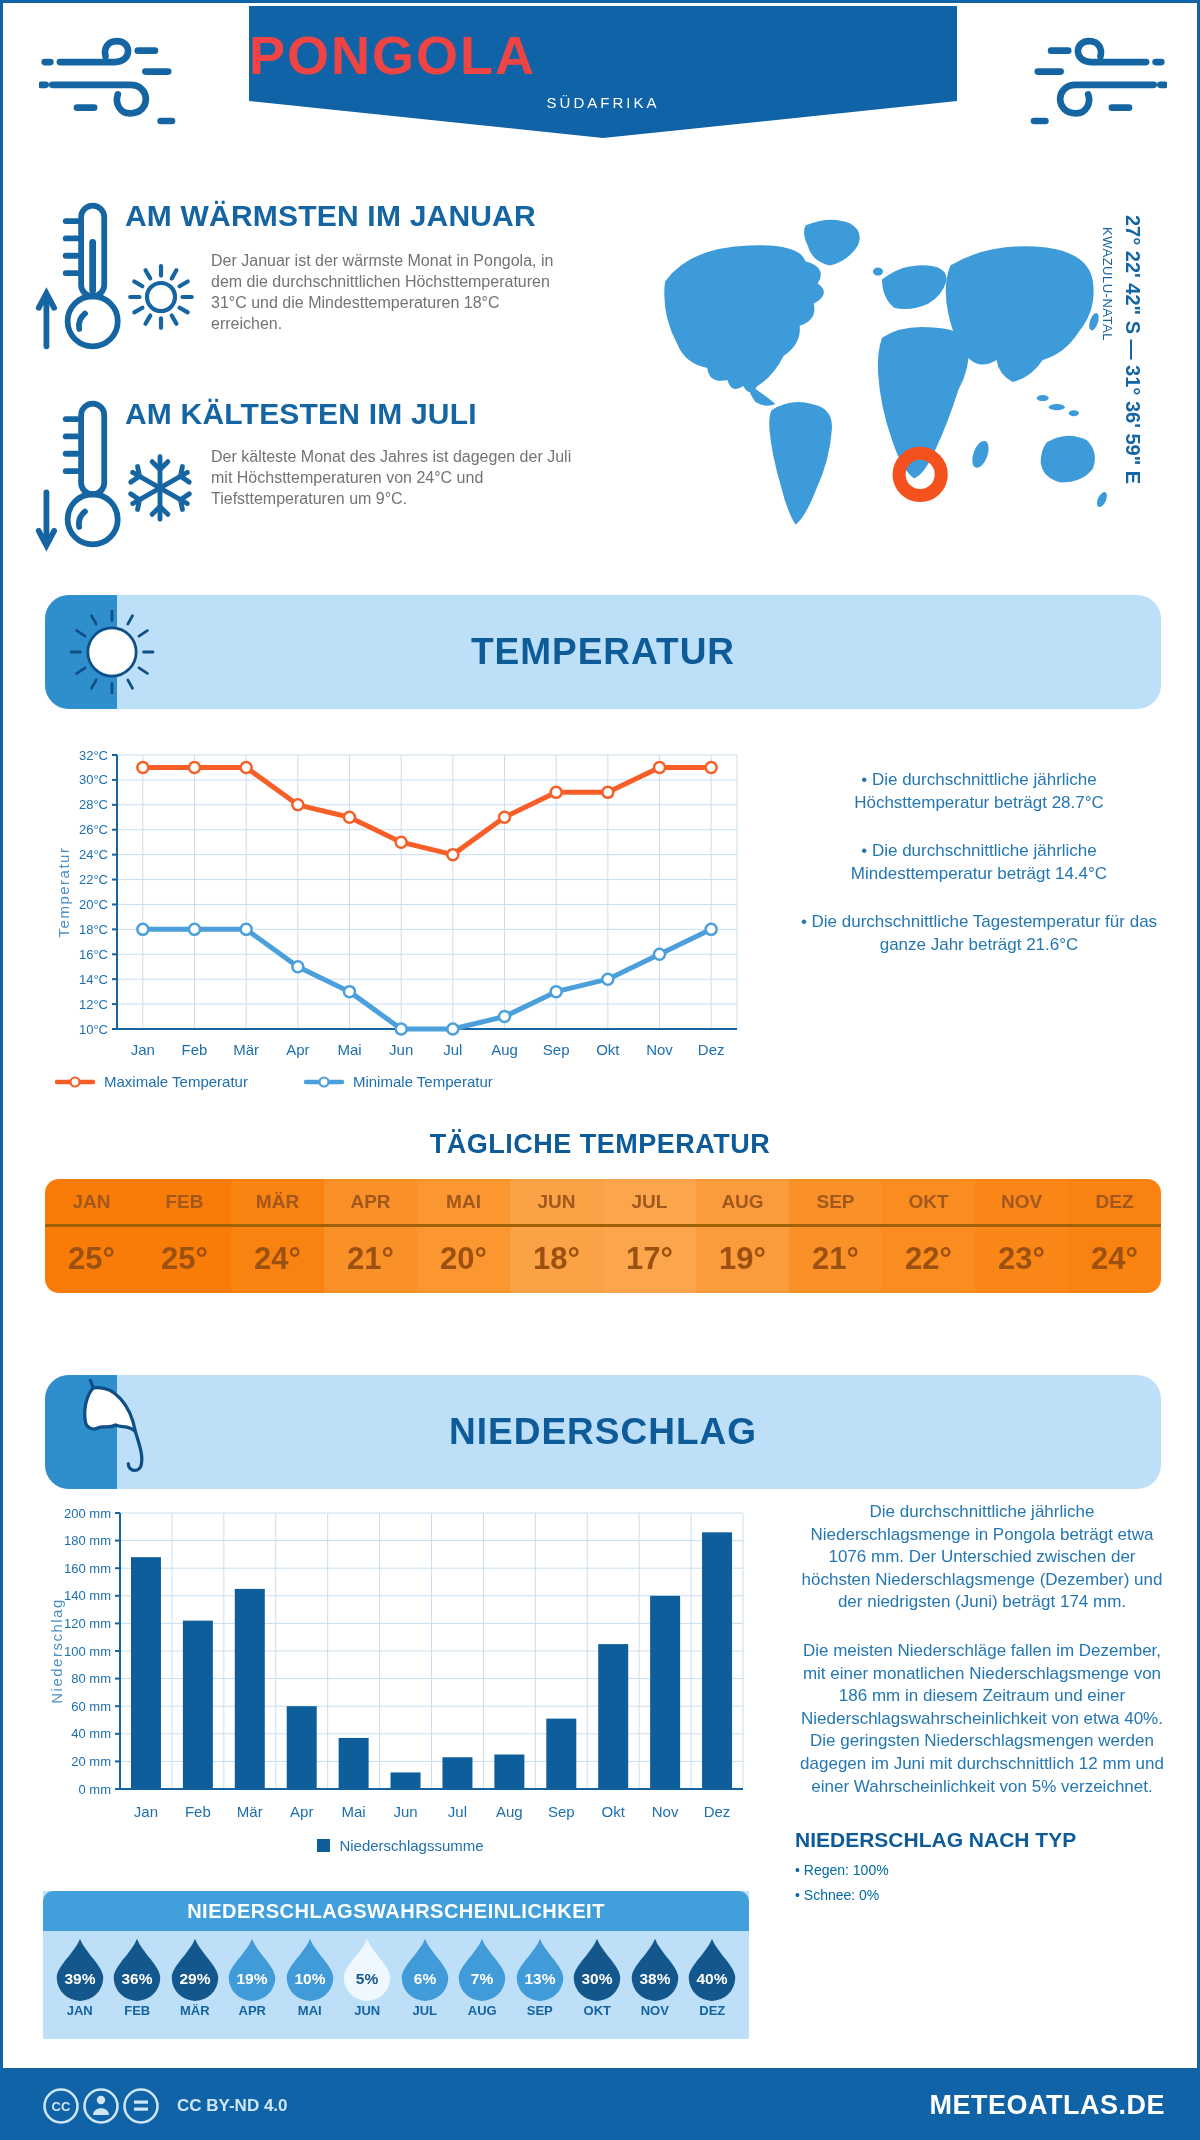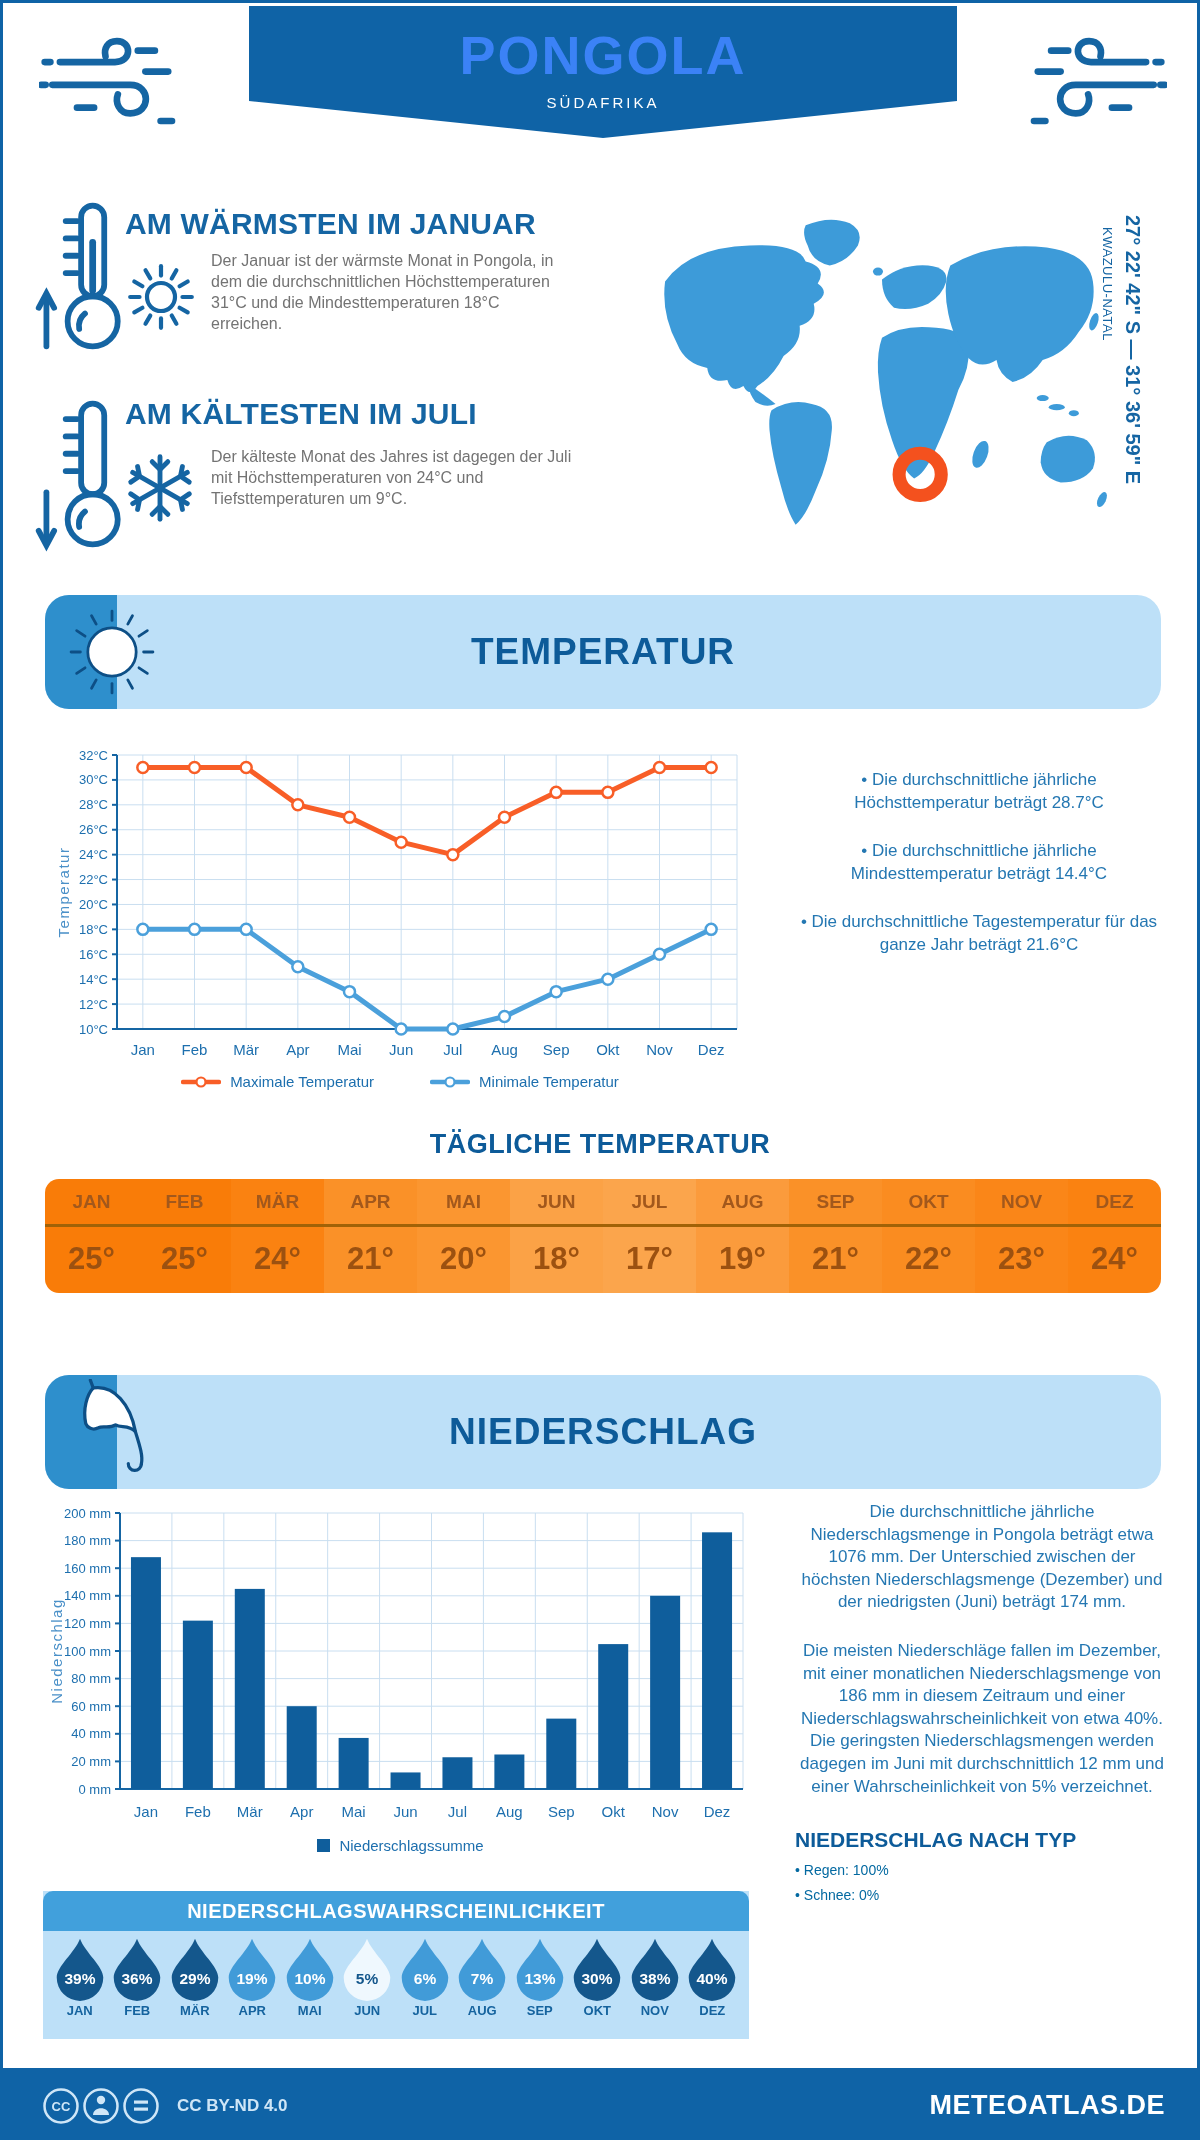--- a/index.html
+++ b/index.html
@@ -8,32 +8,32 @@
     background:#fff; box-sizing:border-box;
     border:3px solid #0f63a6;
     font-family:"Liberation Sans","DejaVu Sans",sans-serif;
     overflow:hidden;
   }
   .abs { position:absolute; }
 
   
   .header-banner { left:246px; top:3px; width:708px; height:132px; }
   .header-banner svg { position:absolute; inset:0; }
-  .city { position:absolute; top:18px; left:0; right:0; text-align:center;
-          color:#3b82f6; font-size:54px; font-weight:bold; letter-spacing:2px; }
+  .city { position:absolute; top:18px; left:0; right:0; text-align:left;
+          color:#ef4444; font-size:54px; font-weight:bold; letter-spacing:2px; }
   .country { position:absolute; top:88px; left:0; right:0; text-align:center;
           color:#fff; font-size:15px; letter-spacing:3px; }
   .wind { width:152px; height:106px; }
   .wind-left { left:36px; top:26px; }
   .wind-right { left:1012px; top:26px; transform:scaleX(-1); }
 
   
   .hl-title { font-size:30px; font-weight:bold; color:#1565a3; letter-spacing:0.2px; }
   .hl-text  { font-size:16px; line-height:1.32; color:#737373; }
-  .warm-title { left:122px; top:204px; width:520px; }
+  .warm-title { left:122px; top:196px; width:520px; }
   .warm-text  { left:208px; top:247px; width:348px; }
   .cold-title { left:122px; top:394px; width:520px; }
   .cold-text  { left:208px; top:443px; width:378px; }
 
   
   .map { left:646px; top:198px; width:462px; height:352px; }
   .coords { left:1118px; top:212px; height:380px; writing-mode:vertical-rl;
             font-size:20px; font-weight:bold; color:#1565a3; white-space:nowrap; }
   .region { left:1097px; top:224px; height:360px; writing-mode:vertical-rl;
             font-size:13px; color:#1565a3; letter-spacing:0.5px; white-space:nowrap; }
@@ -43,21 +43,21 @@
                 border-radius:24px; overflow:hidden; }
   .sec-banner .accent { position:absolute; left:0; top:0; bottom:0; width:72px; background:#2e8fcc; }
   .sec-banner .sec-icon { position:absolute; left:14px; top:4px; width:106px; height:106px; }
   .sec-title { position:absolute; inset:0; display:flex; align-items:center; justify-content:center;
                font-size:37px; font-weight:bold; color:#0d5b99; letter-spacing:1px; }
   #banner-temp { top:592px; }
   #banner-precip { top:1372px; }
 
   
   #temp-chart   { left:52px;  top:738px;  }
-  #temp-legend  { left:52px;  top:1070px; width:690px; display:flex; justify-content:center; gap:56px; }
+  #temp-legend  { left:52px;  top:1070px; width:690px; display:flex; gap:56px; }
   .legend-item  { display:flex; align-items:center; gap:9px; font-size:15px; color:#1d6fae; }
   #precip-chart { left:45px;  top:1496px; }
   #precip-legend{ left:45px;  top:1834px; width:705px; display:flex; justify-content:center; }
 
   
   .annual { left:792px; top:740px; width:368px; }
   .col-h  { font-size:19.5px; font-weight:bold; color:#0d5b99; line-height:1.25; margin:0; }
   .col-p  { font-size:17px; line-height:1.33; color:#2477b2; margin:26px 0 0 0;text-align:center; }
 
   

